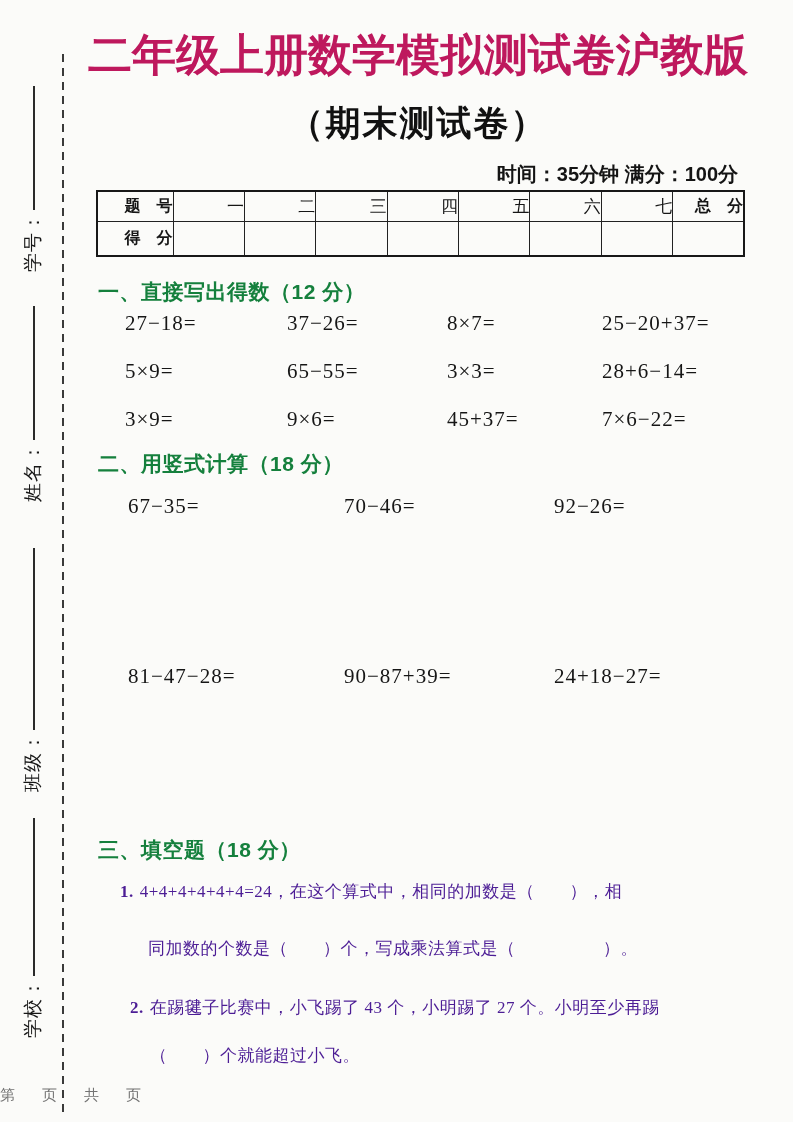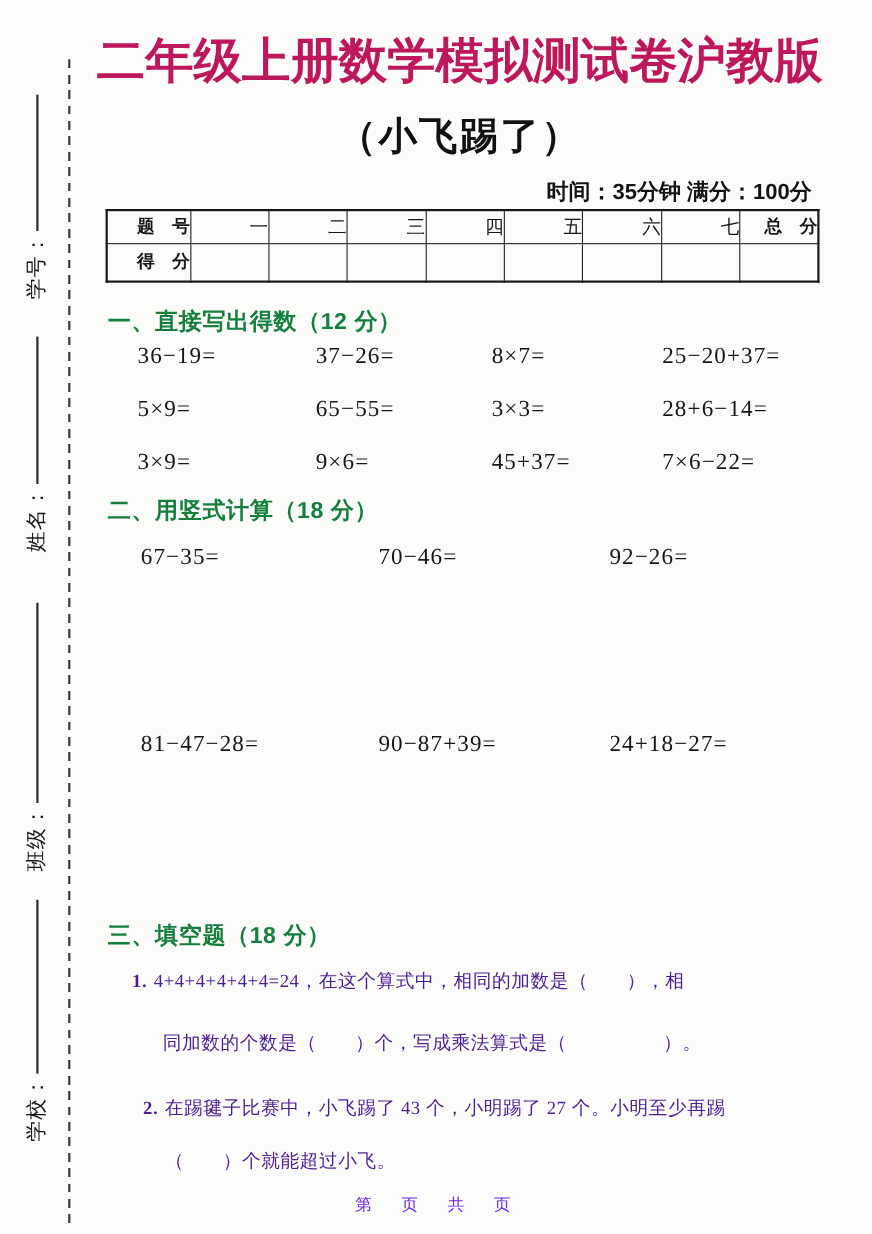--- a/index.html
+++ b/index.html
@@ -156,25 +156,25 @@
   .item-num { font-weight: 700; margin-right: 6px; }
   .f-i1l1 { left: 120px; top: 879px; }
   .f-i1l2 { left: 148px; top: 936px; }
   .f-i2l1 { left: 130px; top: 995px; }
   .f-i2l2 { left: 150px; top: 1043px; }
 
   
   .page-footer {
     position: absolute;
     left: 0; top: 1086px; width: 793px;
-    text-align: center;
+    text-align: left;
     font-family: "Liberation Sans", sans-serif;
     font-size: 15px;
     letter-spacing: 6px;
-    color: #6d28d9;
+    color: #737373;
   }
 </style>
 </head>
 <body>
 
 <div class="page">
 
   <div class="seal-line"></div>
 
   <div class="margin-field mf0">
@@ -188,21 +188,21 @@
   <div class="margin-field mf2">
     <span>班级：</span>
       <span class="mf-line"></span>
   </div>
   <div class="margin-field mf3">
     <span>学校：</span>
       <span class="mf-line"></span>
   </div>
 
   <div class="title">二年级上册数学模拟测试卷沪教版</div>
-  <div class="subtitle">（小飞踢了）</div>
+  <div class="subtitle">（期末测试卷）</div>
   <div class="info-line">时间：35分钟  满分：100分</div>
 
   <table class="score-table">
     <tbody>
       <tr>
         <td class="tcol0 tlabel">题　号</td>
         <td>一</td>
         <td>二</td>
         <td>三</td>
         <td>四</td>
@@ -220,21 +220,21 @@
         <td></td>
         <td></td>
         <td></td>
         <td></td>
       </tr>
     </tbody>
   </table>
 
   <div class="sec-heading h-sec1">一、直接写出得数（12 分）</div>
   <div class="calc-grid grid-s1">
-    <span>36−19=</span>
+    <span>27−18=</span>
     <span>37−26=</span>
     <span>8×7=</span>
     <span>25−20+37=</span>
     <span>5×9=</span>
     <span>65−55=</span>
     <span>3×3=</span>
     <span>28+6−14=</span>
     <span>3×9=</span>
     <span>9×6=</span>
     <span>45+37=</span>

